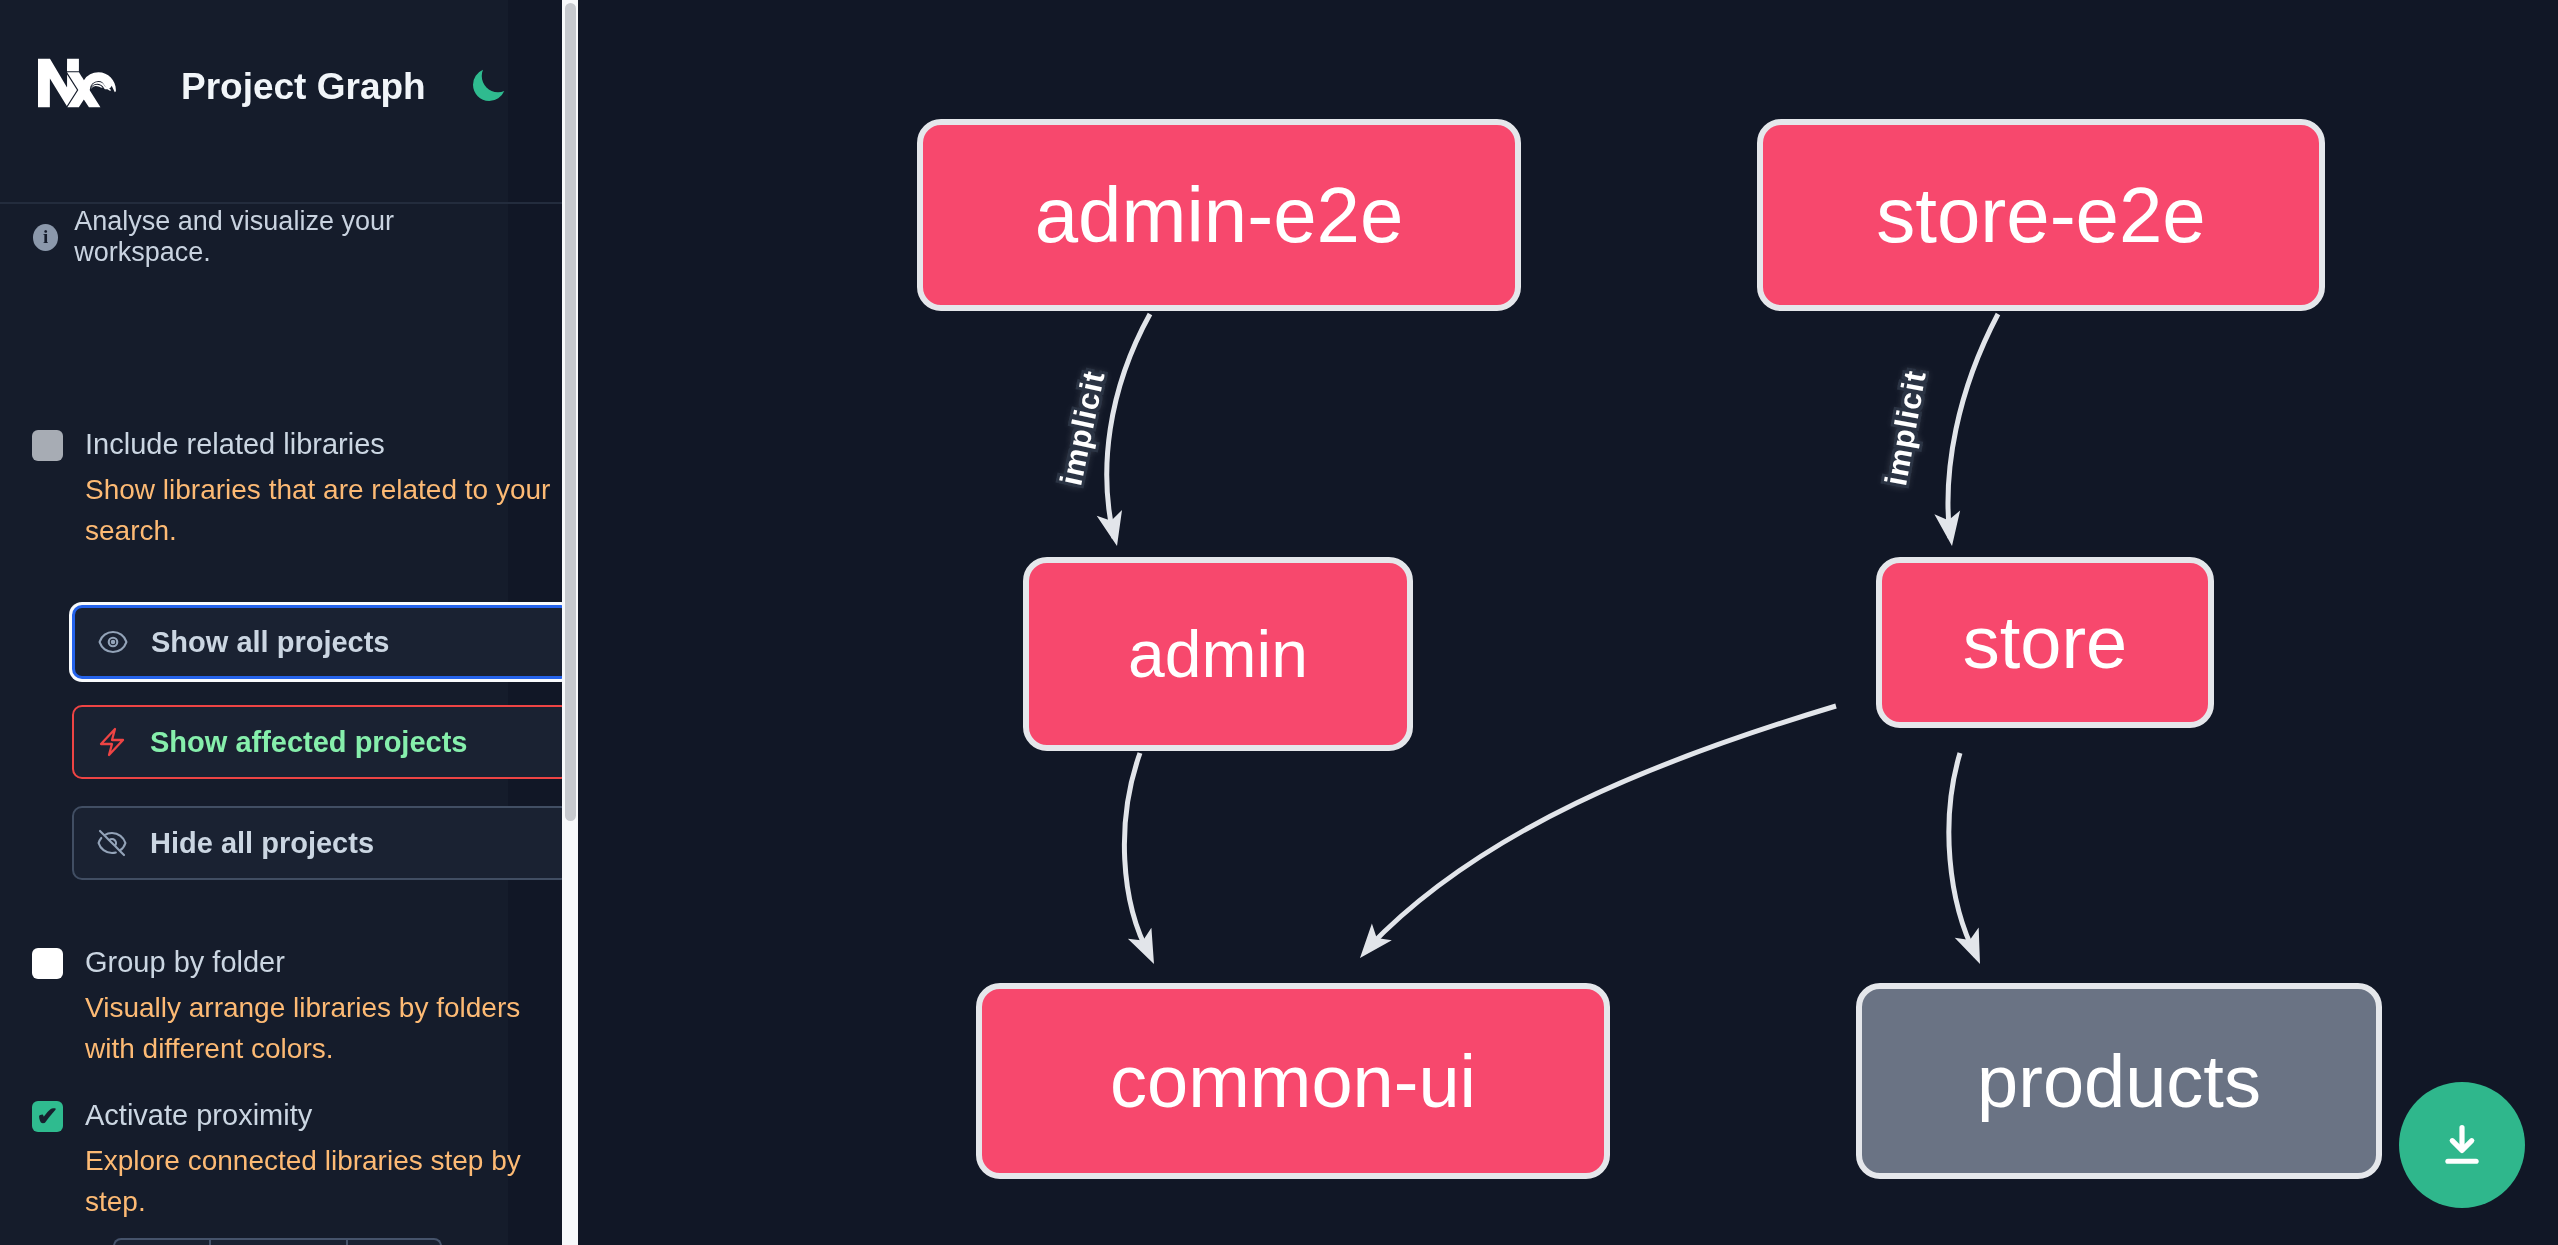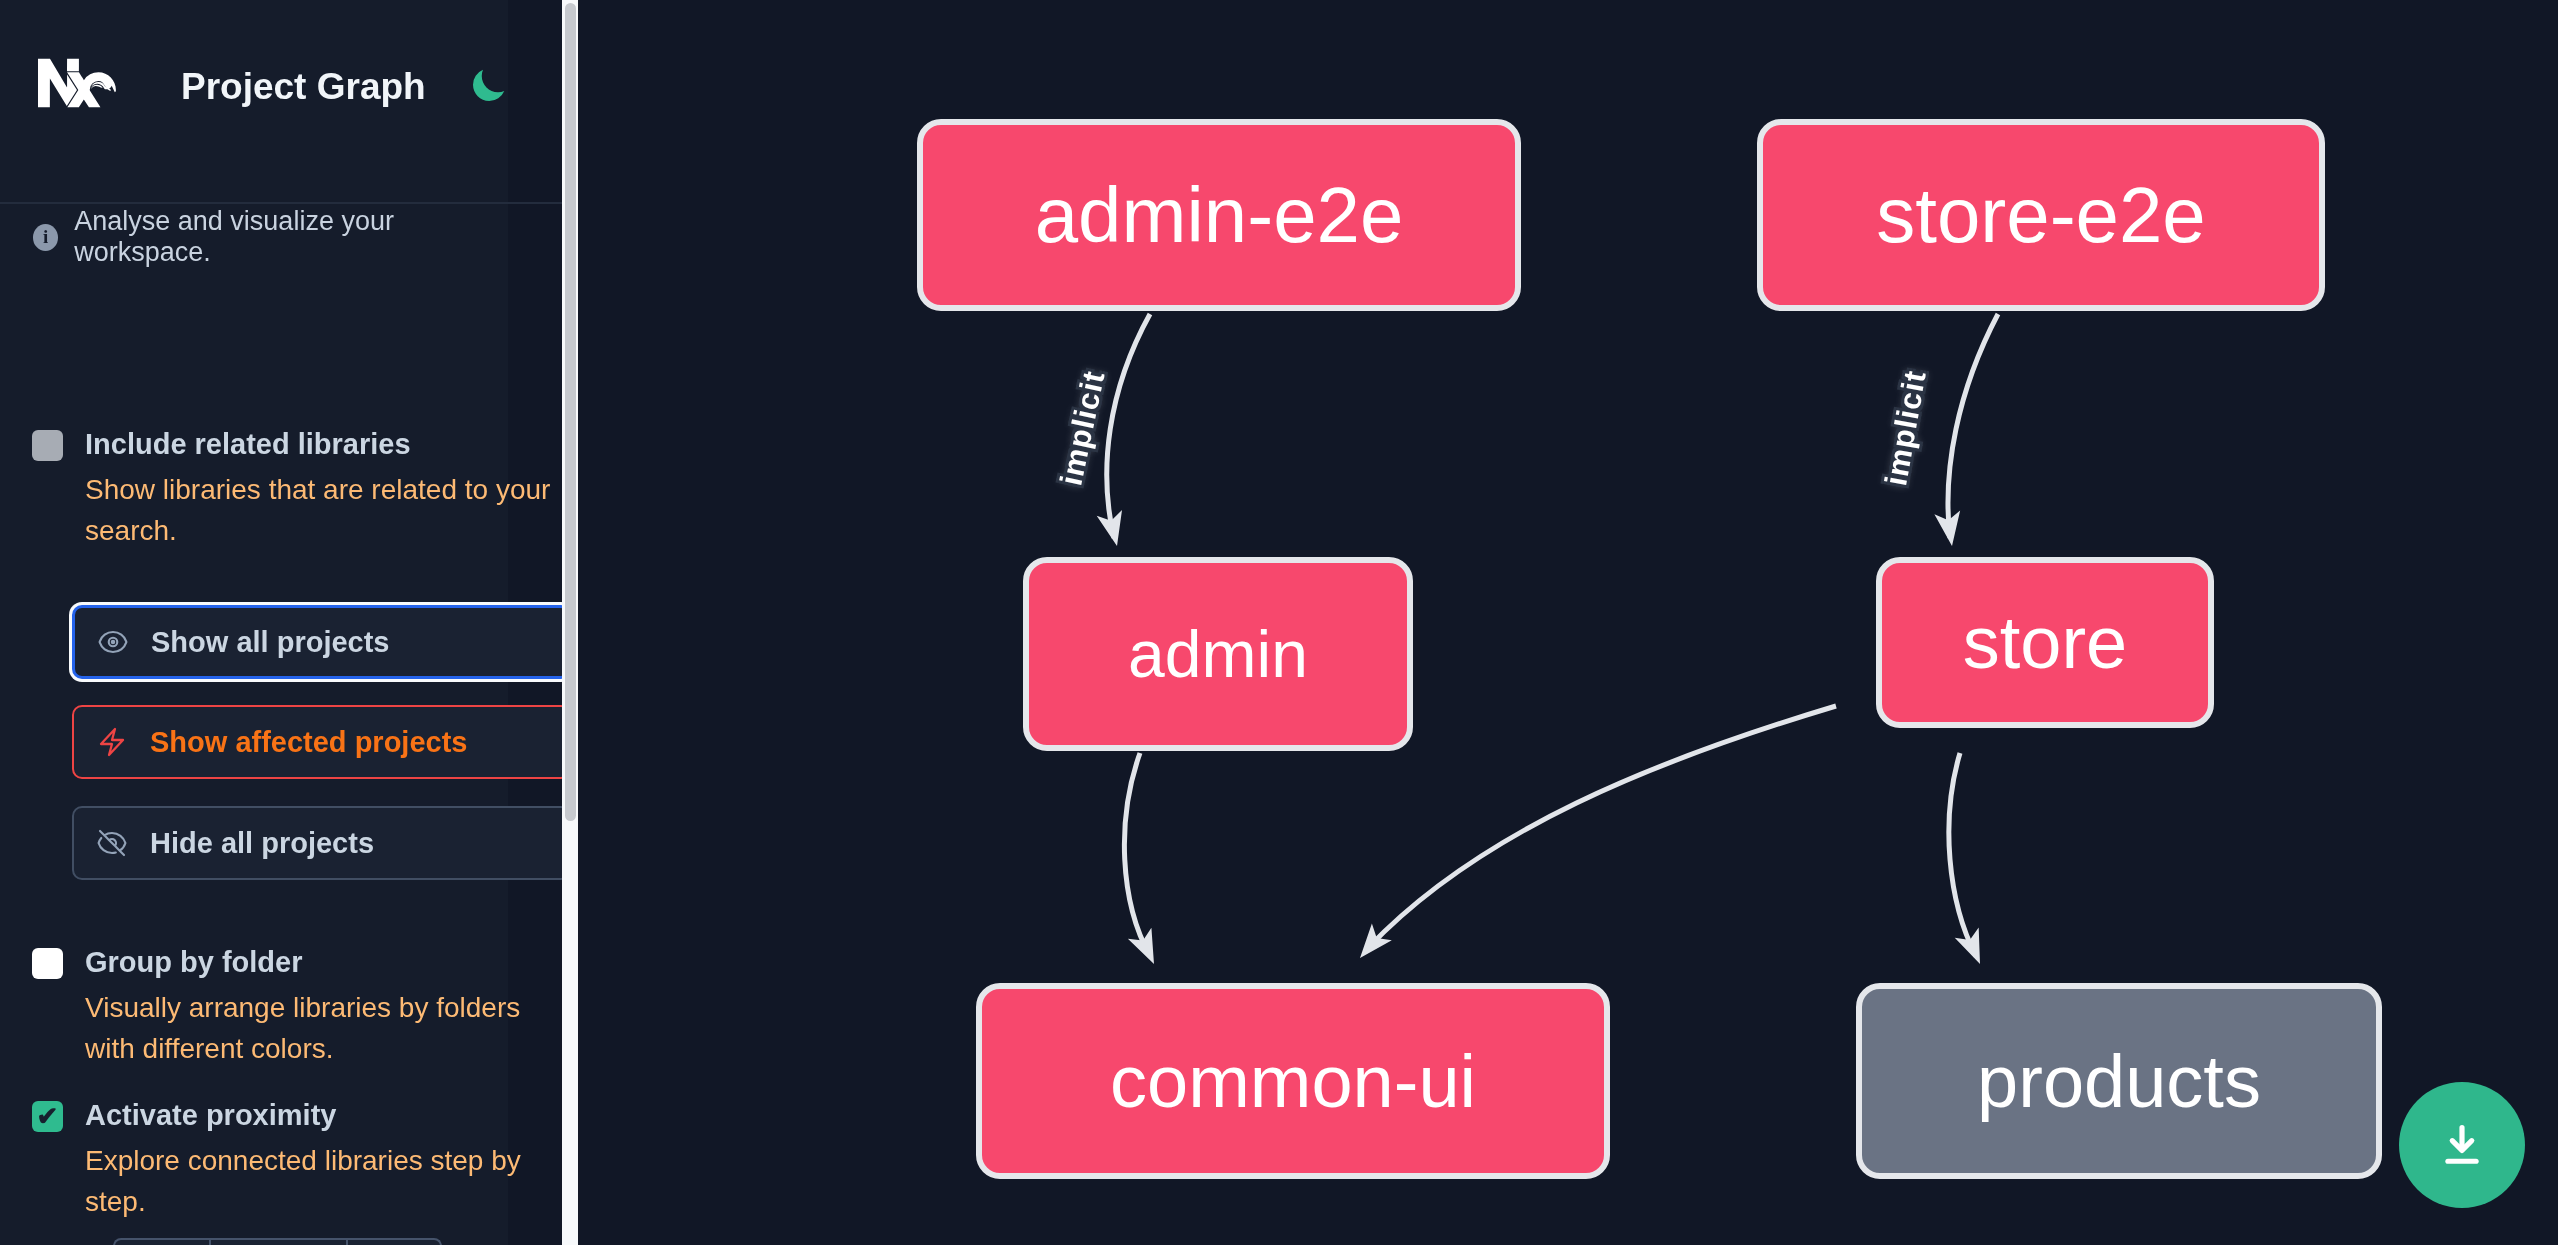--- a/index.html
+++ b/index.html
@@ -43,31 +43,31 @@
                   font-size:31px; padding:0 10px 0 24px; font-family:"Liberation Sans", sans-serif; }
   .search-input::placeholder { color:#5f6d83; opacity:1; }
 
   .option { position:absolute; left:32px; }
   .checkbox { width:31px; height:31px; border-radius:6px; display:inline-block; cursor:pointer;
               position:absolute; left:0; top:2px; }
   .checkbox.gray-unchecked { background:#a7acb4; }
   .checkbox.white-unchecked { background:#ffffff; }
   .checkbox.green-checked { background:#2fbb8f; color:#17202e; font-size:26px; font-weight:700;
                             display:flex; align-items:center; justify-content:center; }
-  .opt-label { position:absolute; left:53px; top:0; font-size:29px; font-weight:700; color:#cbd6e2; white-space:nowrap; }
+  .opt-label { position:absolute; left:53px; top:0; font-size:29px; font-weight:400; color:#cbd6e2; white-space:nowrap; }
   .opt-desc { position:absolute; left:53px; top:42px; width:466px; font-size:28px; color:#fdba74; line-height:1.45; }
 
   .action-btn { position:absolute; left:28px; width:499px; height:74px; background:#1a2232;
                 border-radius:10px; display:flex; align-items:center; padding-left:22px;
                 cursor:pointer;margin-left:44px; }
   .action-btn .btn-icon { width:32px; height:32px; flex:0 0 32px; }
   .action-btn .btn-label { margin-left:22px; font-size:29px; font-weight:600; color:#cbd6e2; }
   #btn-show-all { top:605px; border:3px solid #2563eb; box-shadow:0 0 0 3px #f8fafc; }
   #btn-show-affected { top:705px; border:2px solid #ee4444; }
-  #btn-show-affected .btn-label { color:#f97316;text-align:right; }
+  #btn-show-affected .btn-label { color:#86efac;text-align:right; }
   #btn-hide-all { top:806px; border:2px solid #414e63; }
 
   .seg-control { position:absolute; left:113px; top:1238px; width:329px; height:16px;
                  display:flex; border:2px solid #45536b; border-bottom:none;
                  border-radius:8px 8px 0 0; background:#1a2232; overflow:hidden; }
   .seg-cell { border-right:2px solid #45536b; }
   .seg-cell:last-child { border-right:none; }
 
   
   .scroll-track { position:absolute; left:562px; top:0; width:16px; height:1245px;

